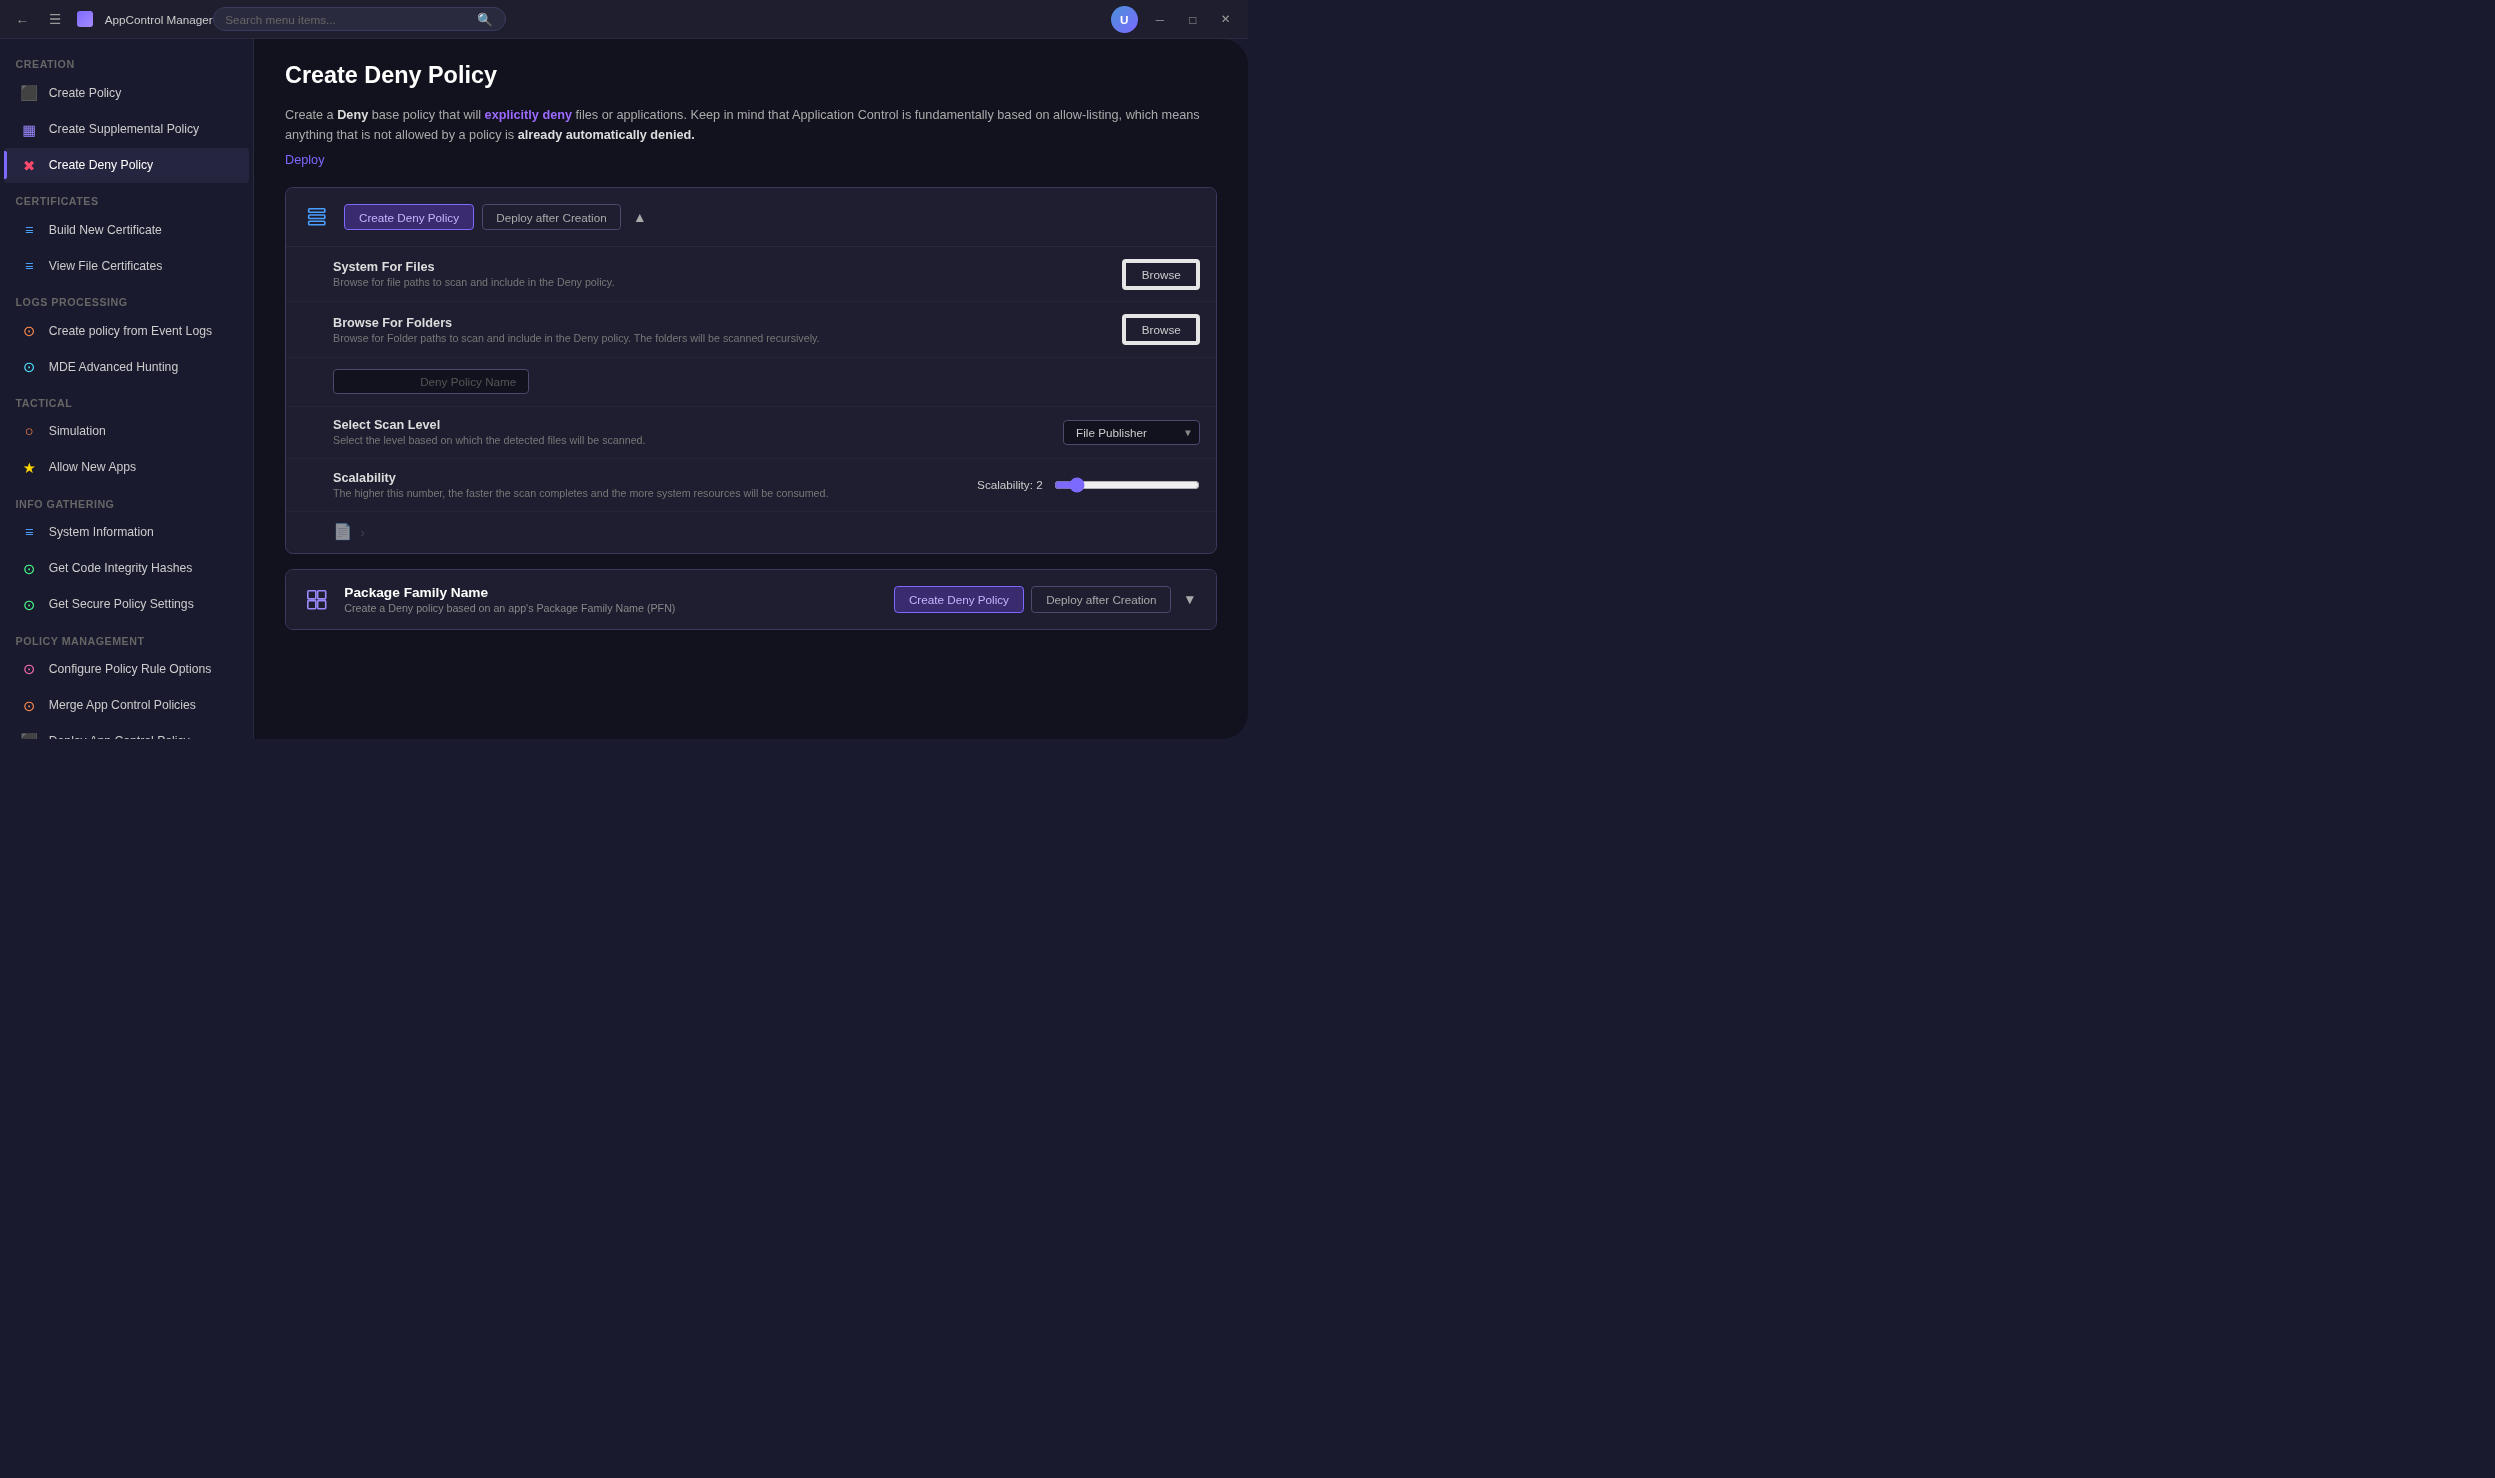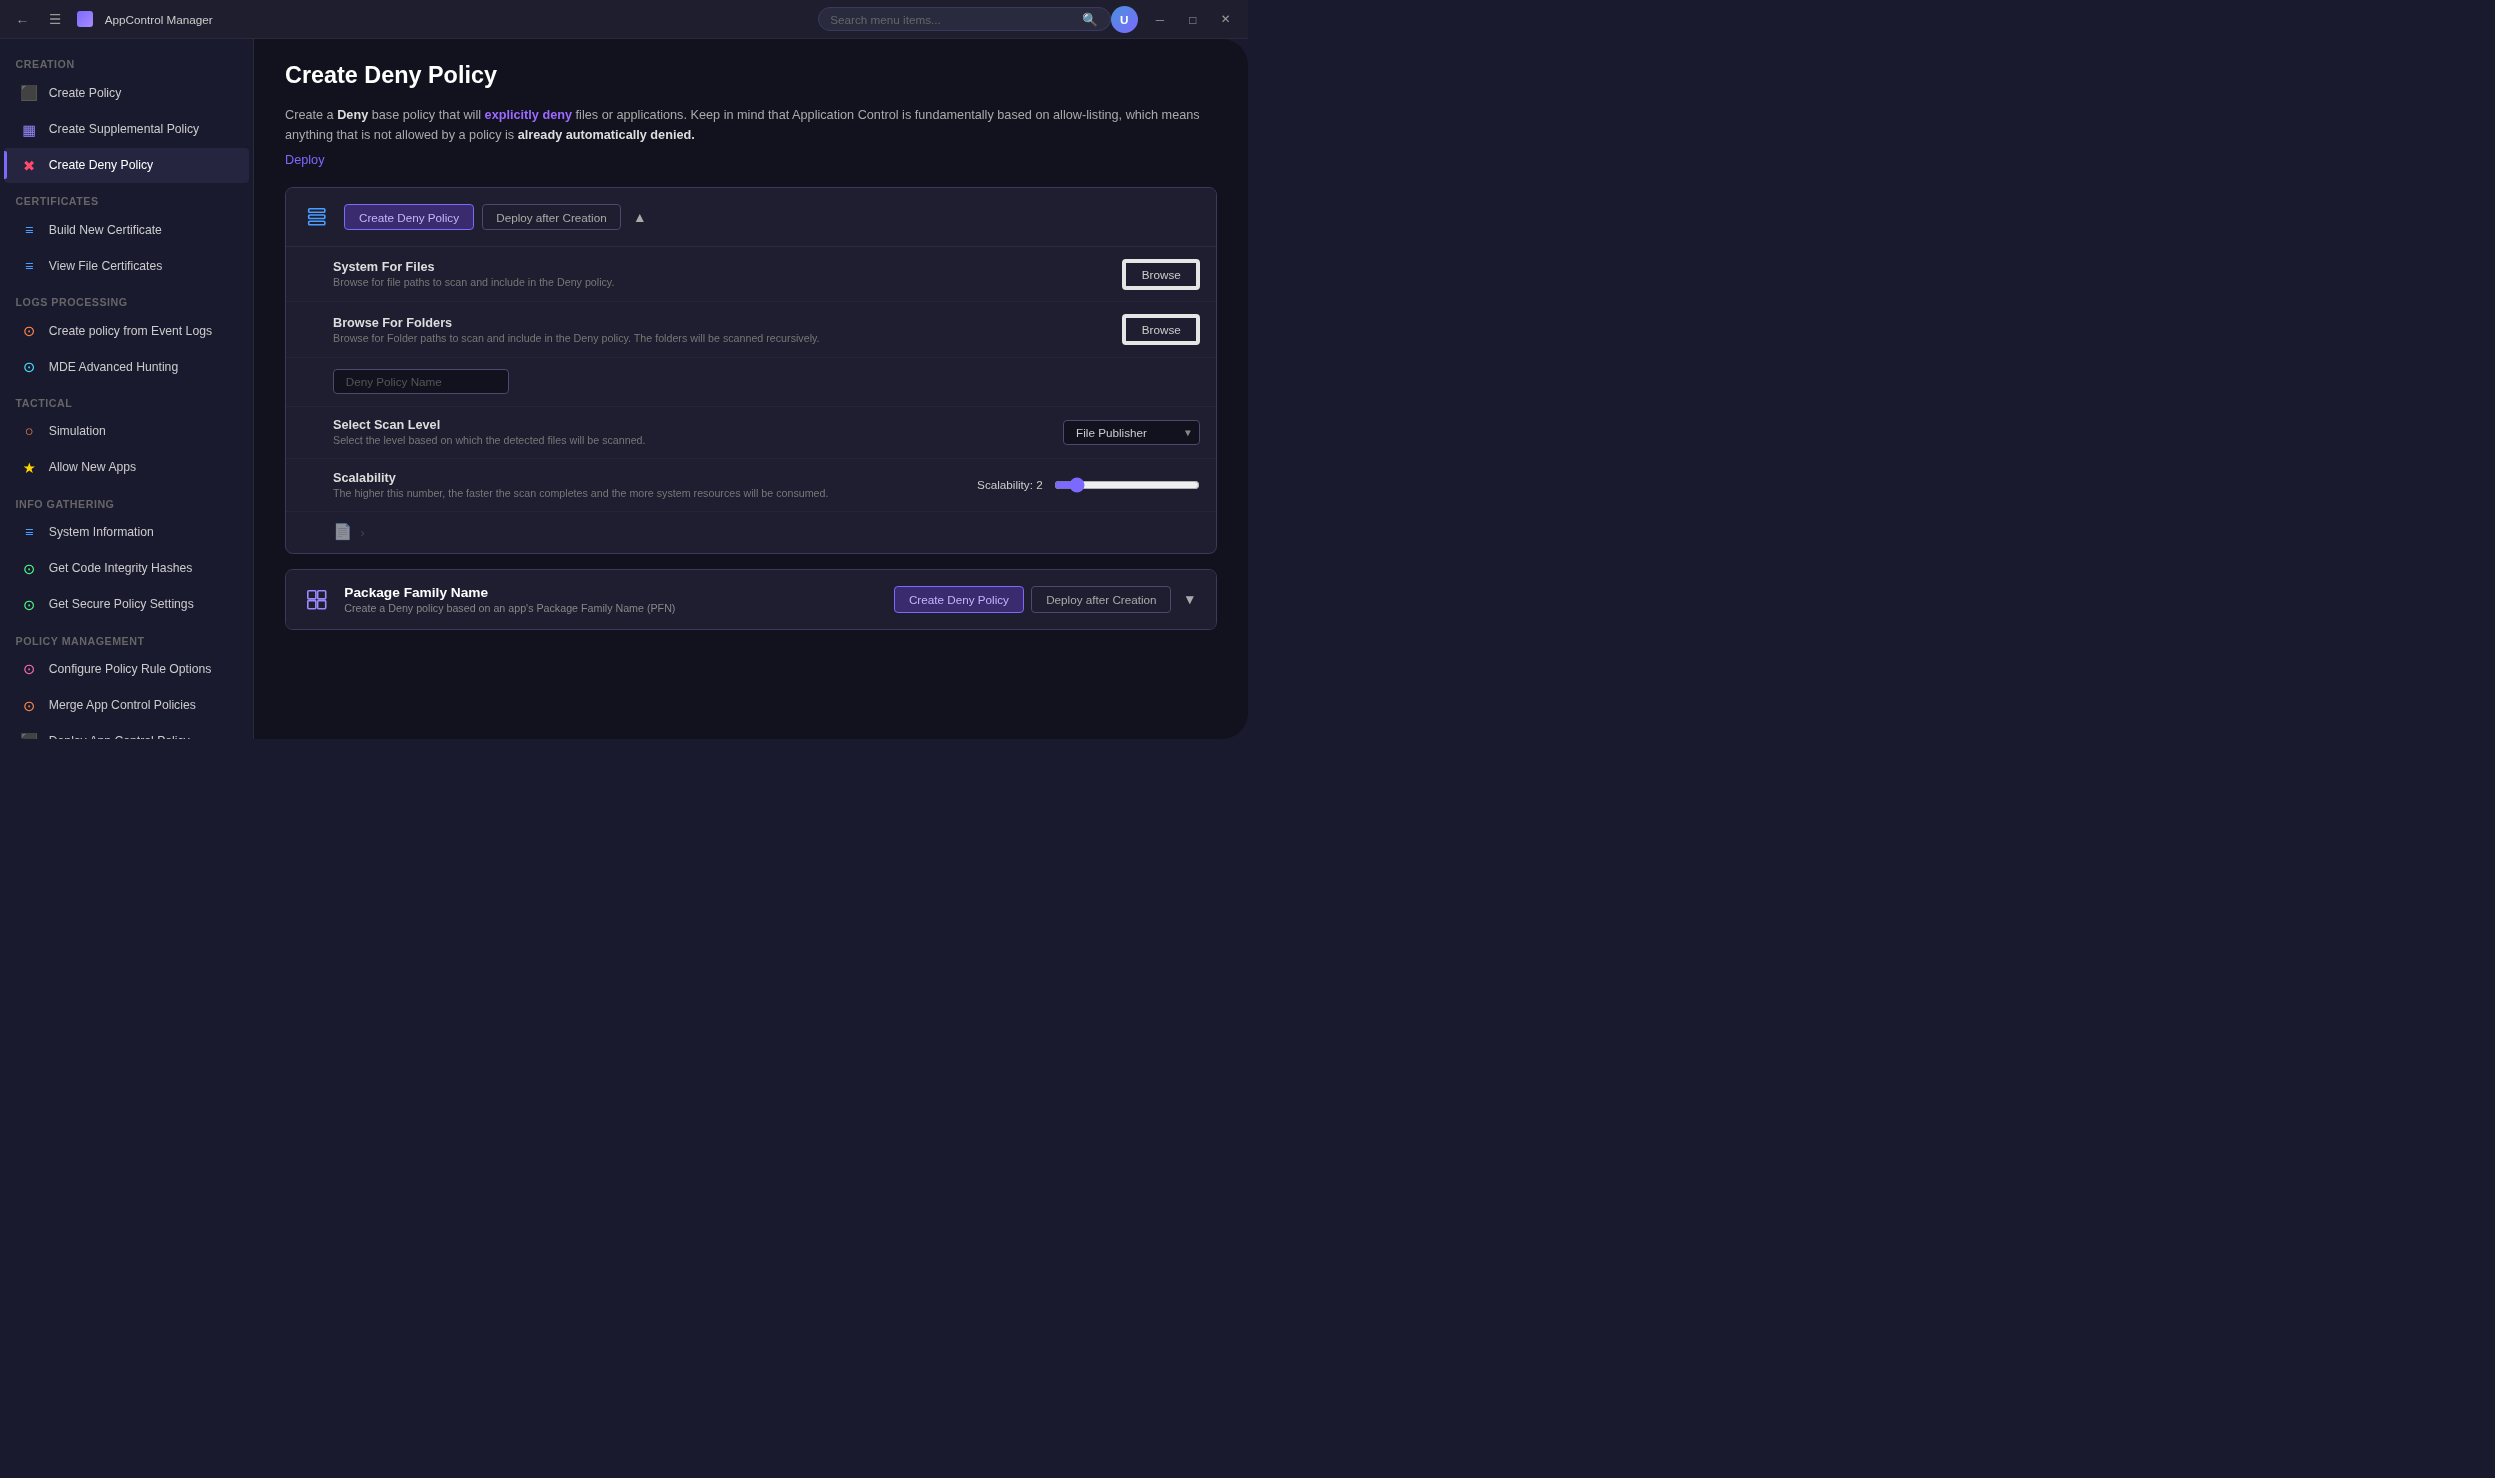--- a/index.html
+++ b/index.html
@@ -51,21 +51,21 @@
       margin-left: 3.9px;
     }
     .app-icon-circle {
       width: 15.6px; height: 15.6px;
       background: linear-gradient(135deg, #7c6aff, #a78bff);
       border-radius: 2.9px;
     }
     .search-bar {
       flex: 1;
       display: flex;
-      justify-content: flex-end;
+      justify-content: flex-start;
     }
     .search-input-wrap {
       display: flex;
       align-items: center;
       background: #2a2a3e;
       border: 1px solid #3a3a5e;
       border-radius: 19.5px;
       padding: 3.9px 11.7px;
       width: 293px;
       gap: 7.8px;
@@ -327,22 +327,23 @@
       font-size: 11.7px;
     }
 
     .input-field {
       background: #12121f;
       border: 1px solid #4a4a6e;
       color: #ccc;
       padding: 4.9px 11.7px;
       border-radius: 3.9px;
       font-size: 11.7px;
-      width: 176px;
+      width: 196px;
       outline: none;
+      text-align: right;
     }
     .input-field::placeholder { color: #555; }
 
     .select-wrap {
       position: relative;
       display: inline-flex;
       align-items: center;
     }
     .select-field {
       background: #12121f;

